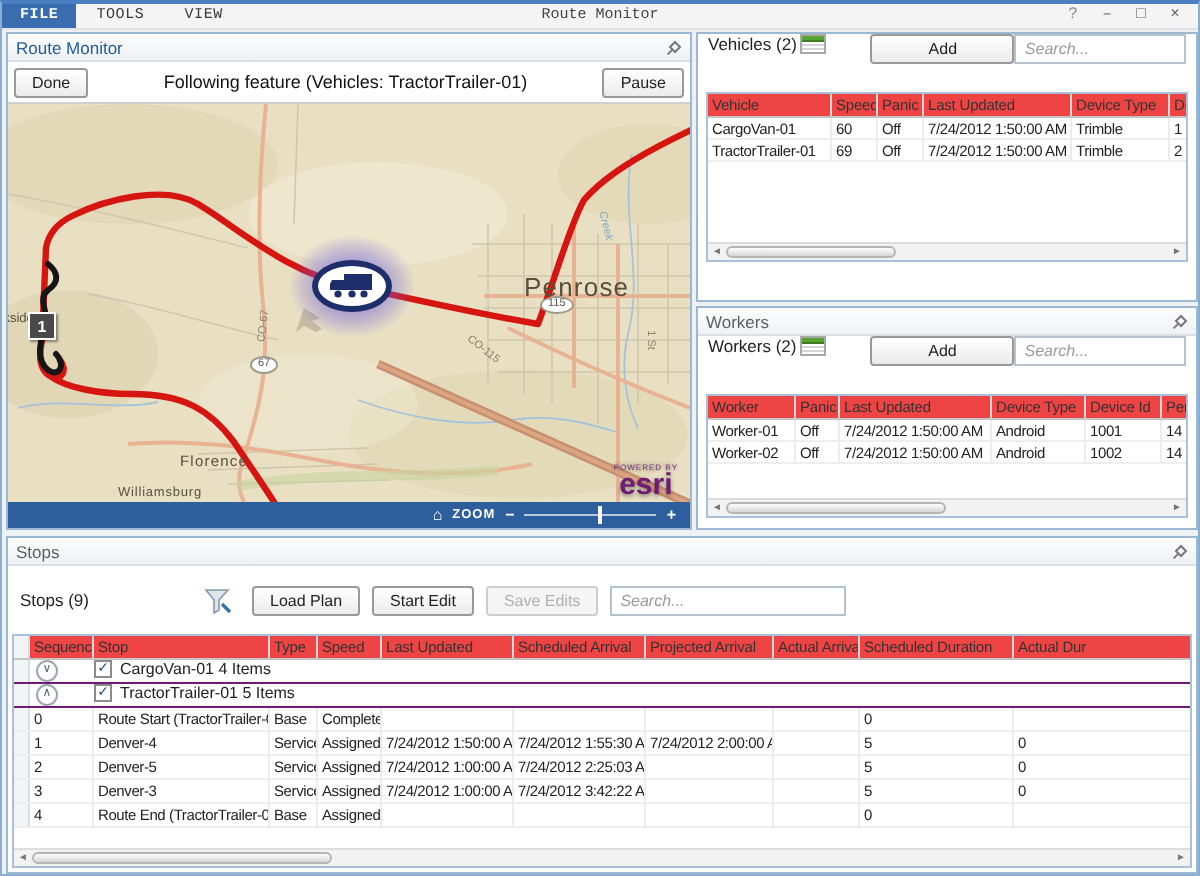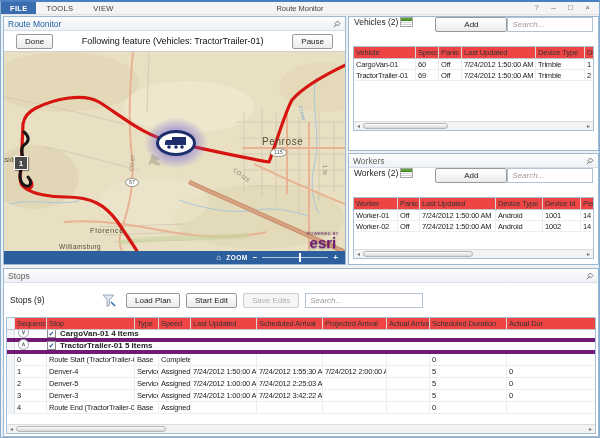--- a/index.html
+++ b/index.html
@@ -2,21 +2,21 @@
 <html><head>
 <meta charset="utf-8">
 <style>
   * { margin:0; padding:0; box-sizing:border-box; }
   body { width:600px; height:438px; font-family:"Liberation Sans", sans-serif; background:#dfe5ea; }
   .window { position:relative; width:600px; height:438px; background:#eef1f4;
             border:1px solid #88aed2; border-top:2px solid #4a7fc1; overflow:hidden; }
 
   
   .menubar { position:absolute; top:0; left:0; right:0; height:13px; background:#f4f4f4;
-             border-bottom:1px solid #e2e2e2; display:flex; align-items:stretch; }
+             border-bottom:1px solid #e2e2e2; display:flex; align-items:stretch;font-family:Liberation Mono, monospace; }
   .menu-file { background:#3a6cb0; color:#fff; font-size:7.5px; font-weight:bold; padding:0 9px;
                display:flex; align-items:center; letter-spacing:.3px; }
   .menu-item { color:#3a3a3a; font-size:7.5px; padding:0 10px; display:flex; align-items:center; letter-spacing:.3px; }
   .win-title { position:absolute; left:150px; right:150px; top:0; height:13px; line-height:13px;
                text-align:center; font-size:7.5px; color:#444; pointer-events:none; }
   .win-controls { position:absolute; right:3px; top:0; height:13px; display:flex; }
   .win-btn { width:17px; text-align:center; font-size:8px; color:#666; line-height:12px; }
   .win-help { width:17px; text-align:center; font-size:8px; color:#888; line-height:12px; }
 
   
@@ -27,33 +27,33 @@
   .panel-header .ph-title { flex:1; white-space:nowrap; overflow:hidden; }
   .left-panel .panel-header .ph-title { color:#1f5c9e; }
   .pin { width:9px; height:9px; display:flex; align-items:center; justify-content:center; }
 
   .left-panel  { left:2px;   top:14px;  width:343px; height:249px; }
   .vehicles-panel { left:347px; top:14px;  width:251px; height:135px; }
   .workers-panel  { left:347px; top:151px; width:251px; height:112px; }
   .stops-panel    { left:2px;   top:266px; width:596px; height:169px; }
 
   
-  .rm-toolbar { height:21px; display:flex; align-items:center; padding:0 12px; gap:3px;
+  .rm-toolbar { height:21px; display:flex; align-items:center; padding:0 3px; gap:3px;
                 border-bottom:1px solid #cfcfcf; background:#fff; }
   .btn { height:15px; background:linear-gradient(#ffffff,#ebebeb); border:1px solid #999;
          border-radius:2px; font-size:8px; color:#222; display:flex; align-items:center;
          justify-content:center; padding:0 8px; white-space:nowrap; }
   .btn.disabled { color:#b0b0b0; border-color:#cdcdcd; background:#f5f5f5; }
   .rm-status { flex:1; text-align:center; font-size:9px; color:#111; white-space:nowrap; overflow:hidden; }
 
   
   .map { position:relative; width:341px; height:199px; background:#e9e0c4; overflow:hidden; }
   .map svg.baselayer { position:absolute; left:0; top:0; }
   .lbl { position:absolute; color:#584f3e; white-space:nowrap; }
-  #lbl-penrose { left:258px; top:84px; font-size:10px; letter-spacing:.6px; }
+  #lbl-penrose { left:258px; top:84px; font-size:13px; letter-spacing:.6px; }
   #lbl-florence { left:86px; top:174px; font-size:7.5px; letter-spacing:.6px; }
   #lbl-williamsburg { left:55px; top:191px; font-size:6.5px; letter-spacing:.4px; }
   #lbl-brookside { left:-16px; top:104px; font-size:6.5px; }
   #lbl-co67  { left:120px; top:108px; font-size:5.5px; color:#8a7f6a; transform:rotate(-83deg); }
   #lbl-co115 { left:228px; top:120px; font-size:5.5px; color:#8a7f6a; transform:rotate(38deg); }
   #lbl-1st   { left:316px; top:115px; font-size:5.5px; color:#8a7f6a; transform:rotate(90deg); }
   #lbl-creek { left:291px; top:58px; font-size:5.5px; color:#7fa8c8; font-style:italic; transform:rotate(76deg); }
   .shield { position:absolute; background:#fff; border:1px solid #9a9a8a; border-radius:50%;
             font-size:5.5px; color:#555; padding:0 3px; line-height:7px; }
   #shield-67  { left:121px; top:126px; }
@@ -114,21 +114,21 @@
   .sc0{width:32px}.sc1{width:88px}.sc2{width:24px}.sc3{width:32px}.sc4{width:66px}
   .sc5{width:66px}.sc6{width:64px}.sc7{width:43px}.sc8{width:77px}.sc9{width:90px}
   .gutter-cell { width:8px; background:#f2f5f8; border-right:1px solid #d8dde2; flex:none; align-self:stretch; }
 
   
   .stops-toolbar { height:34px; display:flex; align-items:center; padding:0 6px; gap:6px; background:#fff; }
   .stops-count { width:86px; font-size:8.5px; color:#222; }
   .filter-icon { width:14px; height:13px; flex:none; margin-right:4px; }
   .stops-search { flex:none; width:118px; }
   .stops-grid { position:relative; margin:0 2px; height:117px; border:1px solid #a9c0d6; background:#fff; overflow:hidden; }
-  .group-row { display:flex; align-items:flex-end; height:12px; border-bottom:4px solid #701a75; background:#fff;font-weight:bold; }
+  .group-row { display:flex; align-items:flex-start; height:12px; border-bottom:1px solid #701a75; background:#fff; }
   .expander { width:11px; height:11px; border:1px solid #9aa7b2; border-radius:50%; background:#fff;
               color:#566; font-size:6px; line-height:9px; text-align:center; margin:0 4px 0 3px; flex:none; }
   .checkbox { width:9px; height:9px; border:1px solid #8a8a8a; background:#fff; color:#1d4f91;
               font-size:7px; line-height:8px; text-align:center; margin:0 4px 0 14px; flex:none; }
   .group-label { font-size:8px; color:#222; white-space:nowrap; }
 </style>
 </head>
 <body>
 
 <div class="window">

